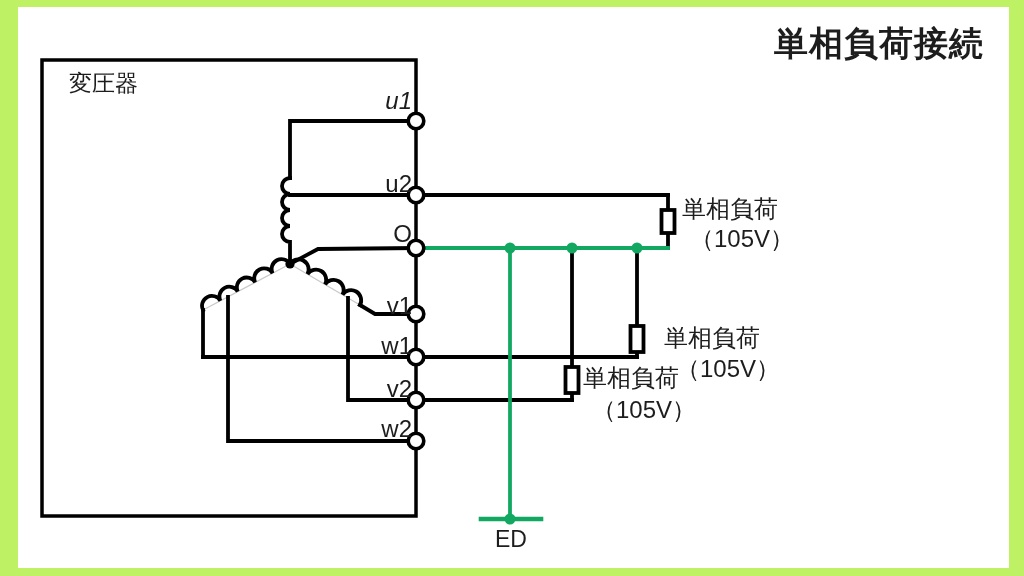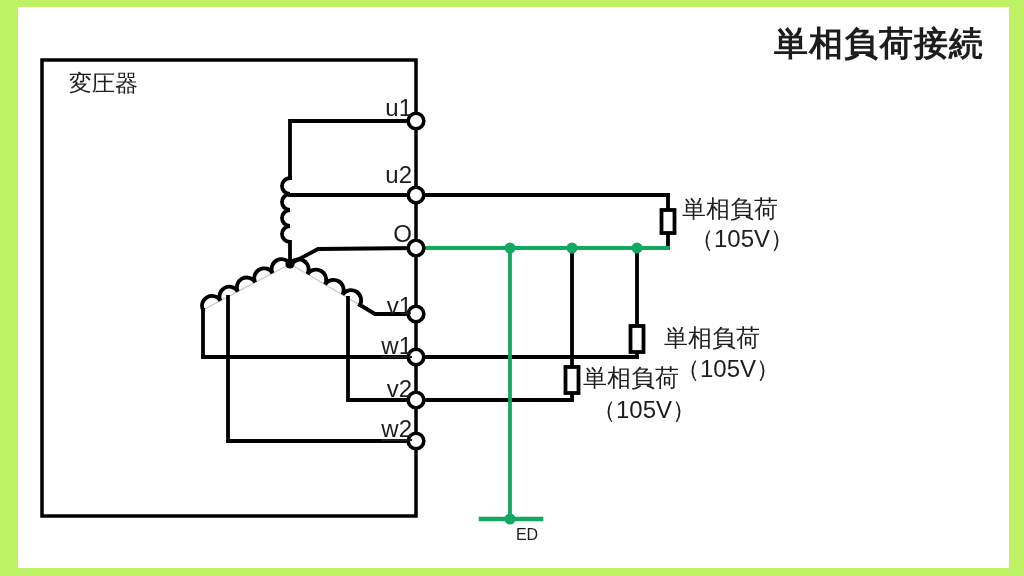--- a/index.html
+++ b/index.html
@@ -22,35 +22,35 @@
     line-height:1.05;
     white-space:nowrap;
   }
   .title{
     left:756px;top:26px;width:228px;
     font-size:34px;font-weight:600;text-align:right;
     letter-spacing:1px;
   }
   .xfmr{left:69px;top:71px;font-size:23px;font-weight:500;}
   .term{width:52px;text-align:right;font-size:24px;font-weight:500;}
-  .t-u1{left:360px;top:95px;}
-  .t-u2{left:360px;top:162px;}
+  .t-u1{left:360px;top:88px;font-style:italic;}
+  .t-u2{left:360px;top:171px;}
   .t-o {left:360px;top:221px;}
   .t-v1{left:360px;top:285px;margin-top:8px;}
-  .t-w1{left:360px;top:333px;text-decoration:underline;}
+  .t-w1{left:360px;top:333px;}
   .t-v2{left:360px;top:376px;}
-  .t-w2{left:360px;top:416px;text-decoration:underline;}
+  .t-w2{left:360px;top:416px;}
   .load{font-size:24px;font-weight:500;text-align:center;}
   .l1n{left:682px;top:196px;}
   .l1v{left:690px;top:226px;}
   .l2n{left:664px;top:325px;}
   .l2v{left:676px;top:356px;}
   .l3n{left:583px;top:365px;}
   .l3v{left:592px;top:397px;}
-  .ed{left:492px;top:527px;width:38px;text-align:center;font-size:16px;font-weight:500;margin-left:16px;}
+  .ed{left:492px;top:527px;width:38px;text-align:center;font-size:23px;font-weight:500;}
   .copy{left:850px;top:541px;width:156px;text-align:right;font-size:21px;font-weight:500;color:#2a2a2a;}
 </style>
 </head>
 <body>
 
 <div class="stage">
   <div class="panel"></div>
 
   <svg class="wires" viewBox="0 0 1024 576">
 

